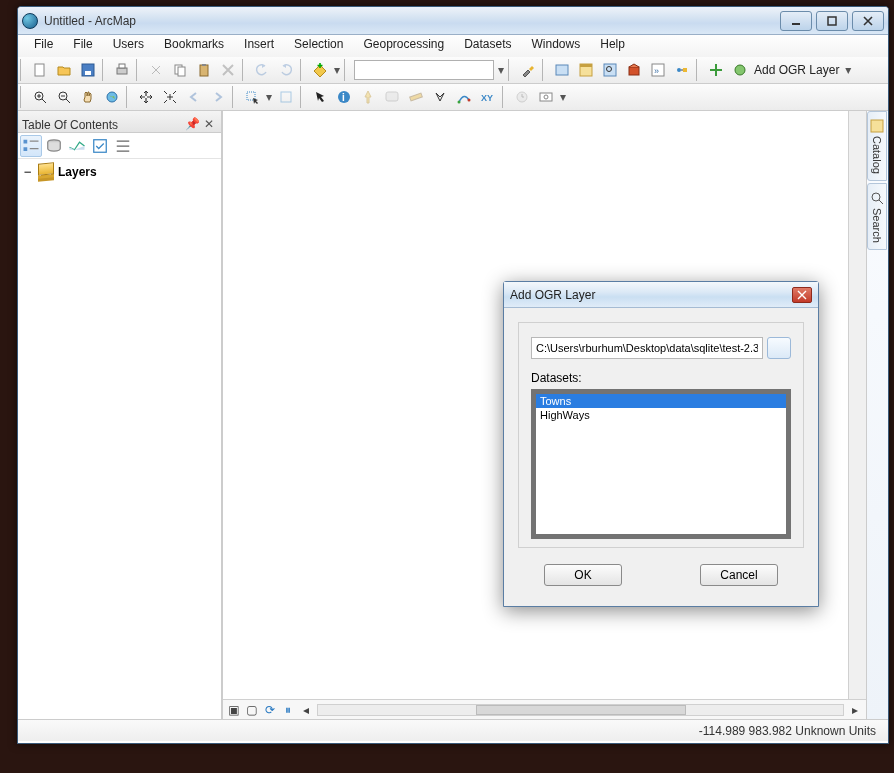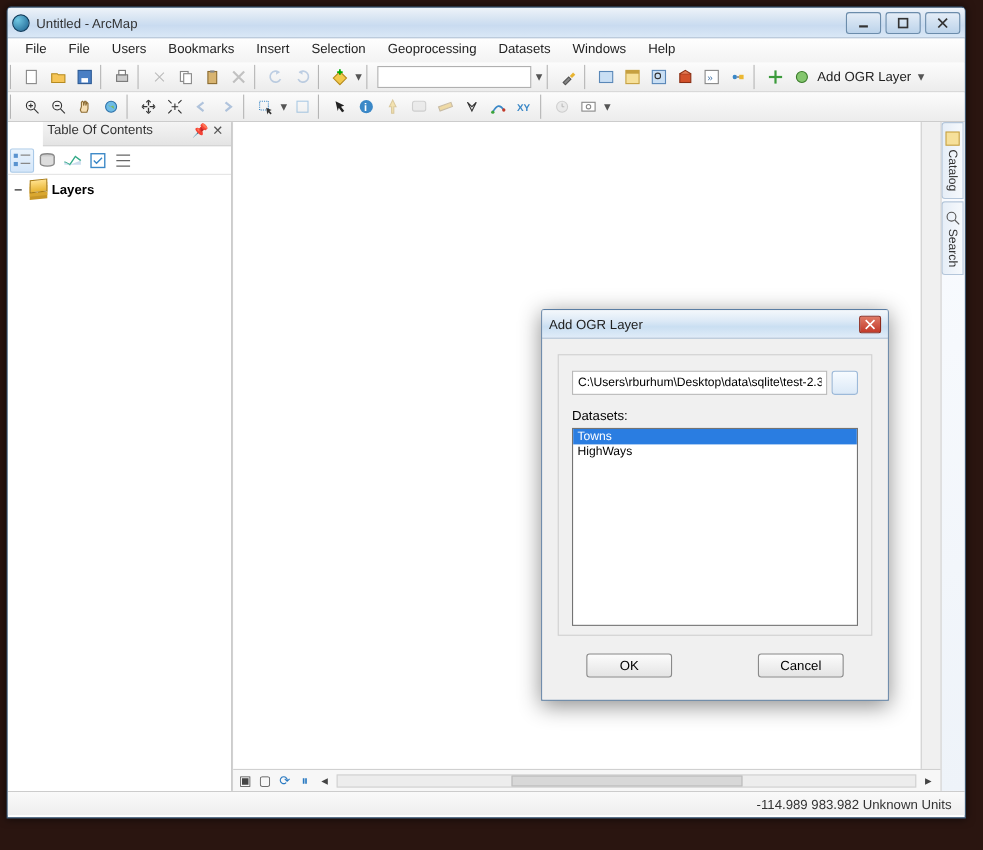--- a/index.html
+++ b/index.html
@@ -8,21 +8,21 @@
     font-family: "Segoe UI", Tahoma, sans-serif;
     font-size: 12px;
     background: #2a1510;
     width: 894px;
     height: 773px;
     overflow: hidden;
   }
   
   .window {
     position: absolute;
-    left: 6px; top: 6px;
+    left: 17px; top: 6px;
     width: 872px;
     height: 738px;
     background: #fff;
     border: 1px solid #3a5a7a;
     box-shadow: 0 0 8px rgba(0,0,0,0.6);
     border-radius: 4px 4px 0 0;
     overflow: hidden;
   }
   .titlebar {
     height: 28px;
@@ -111,23 +111,22 @@
   .toc-panel {
     width:204px;
     border-right:1px solid #ccc;
     display:flex; flex-direction:column;
     background:#fff;
   }
   .toc-header {
     height:22px;
     background: linear-gradient(to bottom, #f4f4f4, #e4e4e4);
     border-bottom:1px solid #ccc;
-    display:flex; align-items:flex-start;
+    display:flex; align-items:flex-end;
     padding:0 4px;
-    margin-left:32px;
   }
   .toc-header .title { flex:1; color:#333;}
   .pin-btn, .close-btn { width:16px; height:16px; display:flex;align-items:center;justify-content:center; color:#555;}
   .toc-tool-row {
     height:26px;
     display:flex; align-items:center;
     padding:2px 2px;
     border-bottom:1px solid #e4e4e4;
   }
   .toc-tool-row .toc-tb {
@@ -250,22 +249,22 @@
   .browse-btn {
     width:24px;height:22px;
     margin-left:4px;
     border:1px solid #9cb9d9;
     border-radius:3px;
     background:linear-gradient(to bottom,#f7fbff,#dbe9f7);
   }
   .ds-label { margin-bottom:4px; display:block;}
   .ds-list {
     width:100%;
-    height:180px;
-    border:1px solid #737373;
+    height:150px;
+    border:5px solid #737373;
     background:#fff;
     overflow:auto;
     font-size:11px;
   }
   .ds-list .item { padding:0px 4px; line-height:14px; cursor:default;}
   .ds-list .item.selected { background:#2a7de1; color:#fff;}
   .dlg-buttons {
     display:flex; justify-content:space-between;
     padding:16px 26px 8px 26px;
     gap:12px;

